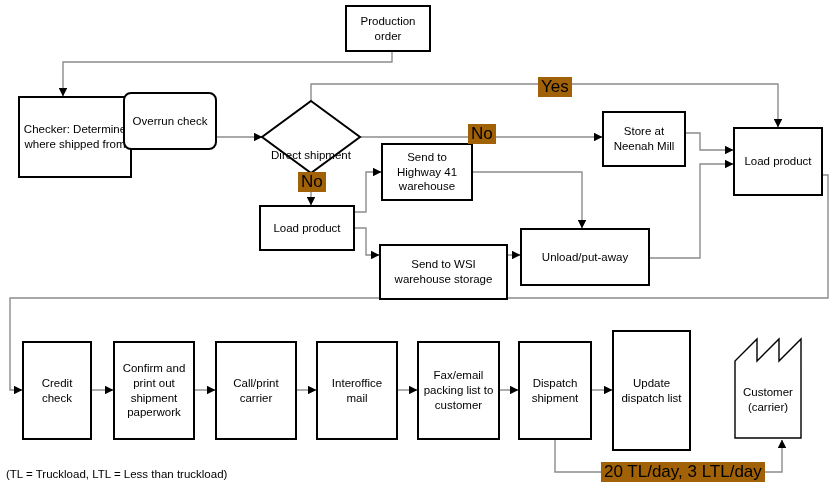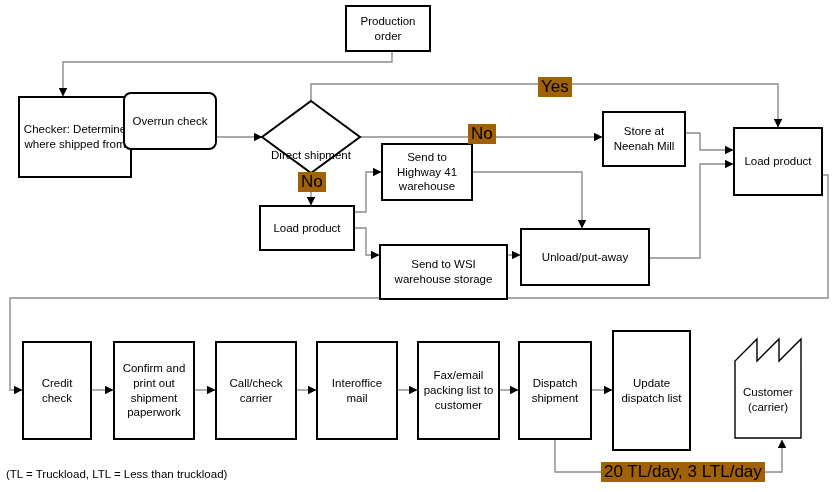--- a/index.html
+++ b/index.html
@@ -152,21 +152,21 @@
 
   <div class="node" style="left:22px;top:341px;width:70px;height:99px;">
     <span>Credit check</span>
   </div>
 
   <div class="node" style="left:113px;top:341px;width:82px;height:99px;">
     <span>Confirm and print out shipment paperwork</span>
   </div>
 
   <div class="node" style="left:215px;top:341px;width:82px;height:99px;">
-    <span>Call/check carrier</span>
+    <span>Call/print carrier</span>
   </div>
 
   <div class="node" style="left:316px;top:341px;width:82px;height:99px;">
     <span>Interoffice mail</span>
   </div>
 
   <div class="node" style="left:417px;top:341px;width:83px;height:99px;">
     <span>Fax/email packing list to customer</span>
   </div>
 

